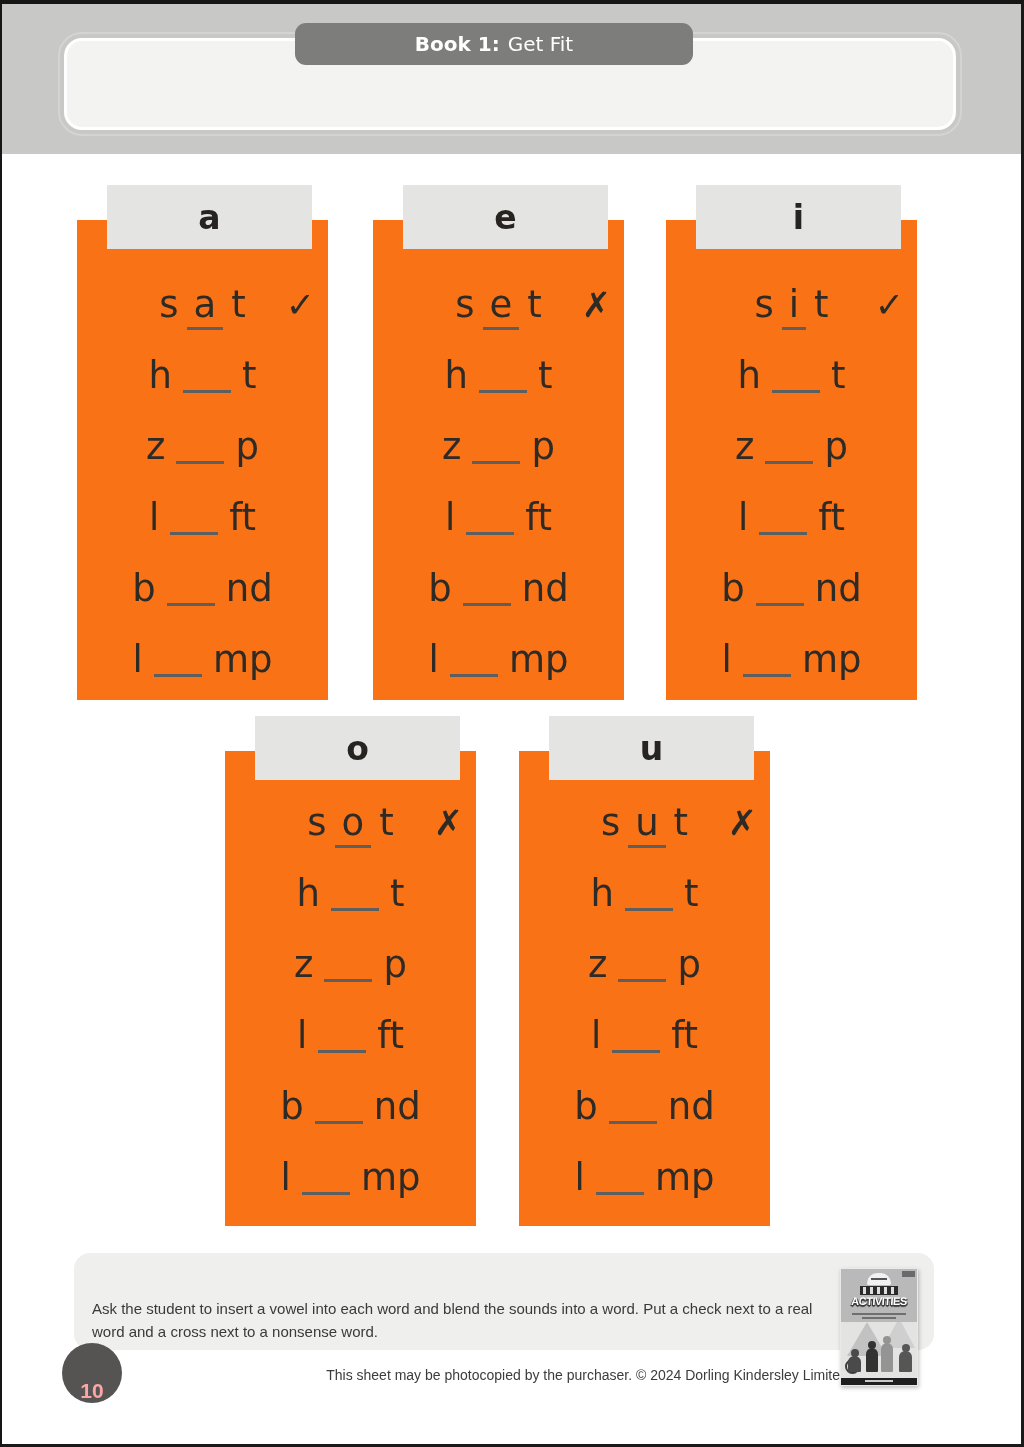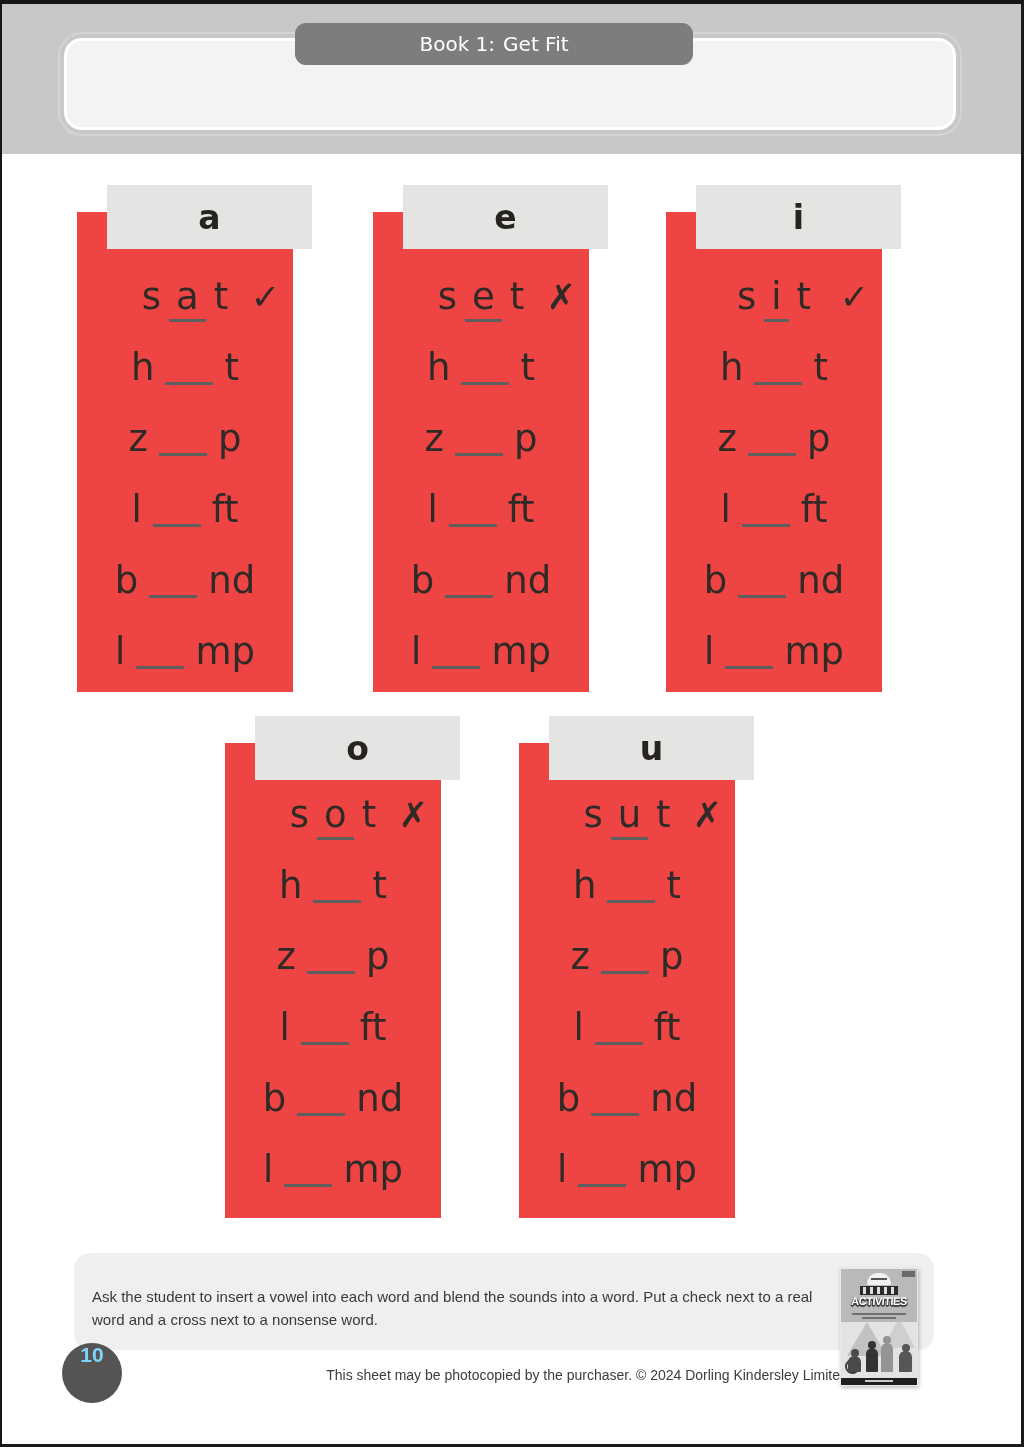--- a/index.html
+++ b/index.html
@@ -16,35 +16,35 @@
     position:absolute;left:62px;top:34px;width:892px;height:92px;
     background:#f3f3f1;border:3px solid #fff;border-radius:18px;
     outline:2px solid #d4d4d2;outline-offset:4px;box-sizing:border-box;
   }
   .book-tab{
     position:absolute;left:293px;top:19px;width:398px;height:42px;
     background:#7d7d7c;border-radius:11px;color:#fff;z-index:3;
     display:flex;align-items:center;justify-content:center;
     font-family:"DejaVu Sans",sans-serif;font-size:20px;
   }
-  .book-tab .bold{font-weight:normal;margin-right:8px;text-align:center;}
+  .book-tab .bold{font-weight:bold;margin-right:8px;text-align:center;}
   .page-title{
     position:absolute;left:0;top:69px;width:988px;text-align:center;z-index:4;
     font-family:"DejaVu Sans",sans-serif;font-size:27px;color:#1d1d1b;
   }
   .page-title .bold{font-weight:bold;}
   .page-title .reg{margin-left:14px;}
   
   .col{position:absolute;width:265px;}
   .col-tab{
     position:absolute;left:30px;top:0;width:205px;height:64px;background:#e4e4e2;z-index:2;
     display:flex;align-items:center;justify-content:center;
     font-family:"DejaVu Sans",sans-serif;font-weight:bold;font-size:33px;color:#262320;
   }
-  .col-body{position:absolute;left:0;top:27px;width:216px;background:#ef4444;z-index:1;}
+  .col-body{position:absolute;left:0;top:35px;width:251px;background:#f97316;z-index:1;}
   .grp-top .col-body{height:480px;}
   .grp-bot .col-body{height:475px;}
   .word{
     position:absolute;left:0;right:0;height:50px;line-height:50px;text-align:center;
     font-family:"DejaVu Sans",sans-serif;font-size:37px;color:#2e2a26;
   }
   .grp-top .word:nth-of-type(1){top:60px;}
   .grp-top .word:nth-of-type(2){top:131px;}
   .grp-top .word:nth-of-type(3){top:202px;}
   .grp-top .word:nth-of-type(4){top:273px;}
@@ -63,26 +63,26 @@
   
   .col-a{left:75px;top:181px;}
   .col-e{left:371px;top:181px;}
   .col-i{left:664px;top:181px;}
   .col-o{left:223px;top:712px;}
   .col-u{left:517px;top:712px;}
   
   .instruction-box{
     position:absolute;left:72px;top:1249px;width:860px;height:97px;
     background:#efefed;border-radius:16px;box-sizing:border-box;
-    padding:32px 118px 0 18px;font-size:15px;line-height:23px;color:#3a3a3a;
+    padding:44px 118px 0 18px;font-size:15px;line-height:23px;color:#3a3a3a;
   }
   .page-circle{
     position:absolute;left:60px;top:1339px;width:60px;height:60px;border-radius:50%;
-    background:#555453;color:#7dd3fc;font-weight:bold;font-size:21px;
-    display:flex;align-items:flex-start;justify-content:center;z-index:5;
+    background:#555453;color:#fca5a5;font-weight:bold;font-size:21px;
+    display:flex;align-items:flex-end;justify-content:center;z-index:5;
   }
   .footer-line{
     position:absolute;left:150px;top:1363px;width:870px;text-align:center;
     font-size:14px;color:#3c3c3c;
   }
   
   .cover{
     position:absolute;left:838px;top:1264px;width:78px;height:118px;z-index:6;
     background:#b9b9b9;border:1px solid #e9e9e9;box-sizing:border-box;overflow:hidden;
     box-shadow:1px 2px 4px rgba(0,0,0,.25);

